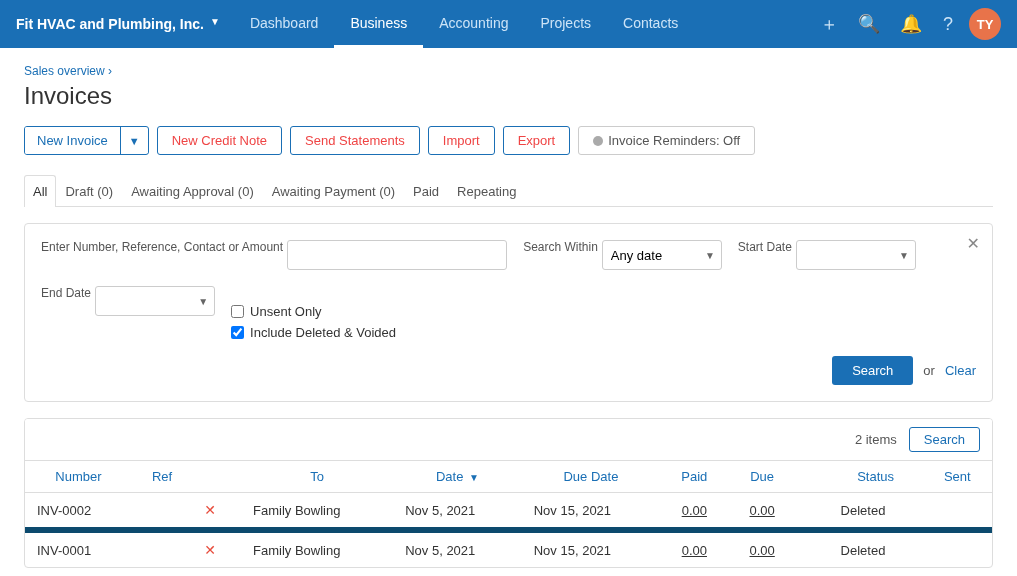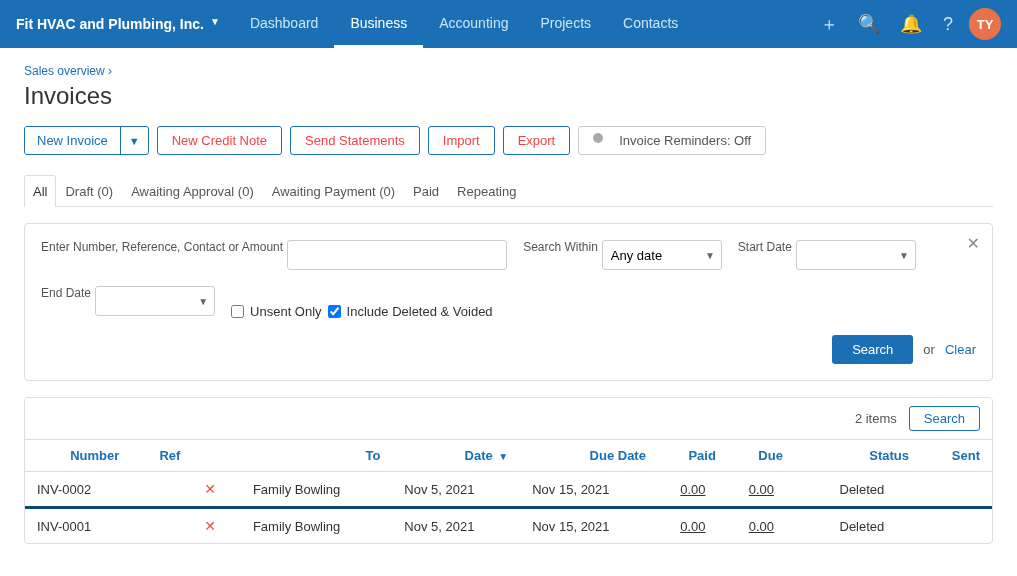--- a/index.html
+++ b/index.html
@@ -143,21 +143,22 @@
       color: #1a6fb5;
       cursor: pointer;
       font-size: 11px;
       border: none;
     }
     .btn-reminders {
       background: #fff;
       border-color: #ccc;
       color: #555;
       display: flex;
-      gap: 16px;
+      align-items: center;
+      gap: 5px;
     }
     .reminder-dot {
       width: 10px;
       height: 10px;
       border-radius: 50%;
       background: #aaa;
       display: inline-block;
     }
 
     
@@ -243,21 +244,21 @@
       position: absolute;
       right: 7px;
       top: 50%;
       transform: translateY(-50%);
       pointer-events: none;
       font-size: 10px;
       color: #666;
     }
     .checkboxes {
       display: flex;
-      flex-direction: row;
+      flex-direction: column;
       gap: 6px;
       padding-top: 18px;
     }
     .checkbox-row {
       display: flex;
       align-items: center;
       gap: 6px;
       font-size: 13px;
     }
     .search-actions {
@@ -316,33 +317,33 @@
       font-weight: 500;
     }
 
     
     .data-table {
       width: 100%;
       border-collapse: collapse;
     }
     .data-table th {
       padding: 8px 12px;
-      text-align: right;
-      font-weight: 700;
+      text-align: center;
+      font-weight: 400;
       font-size: 13px;
       color: #1a6fb5;
       border-bottom: 1px solid #ddd;
       cursor: pointer;
       background: #fff;
     }
     .data-table th .sort-icon { font-size: 10px; margin-left: 2px; }
     .data-table td {
       padding: 9px 12px;
       font-size: 13px;
-      border-bottom: 3px solid #0c4a6e;
+      border-bottom: 6px solid #0c4a6e;
       color: #333;
     }
     .data-table tr:last-child td { border-bottom: none; }
     .link-cell {
       color: #1a6fb5;
       cursor: pointer;
     }
     .delete-icon {
       color: #e74c3c;
       cursor: pointer;

